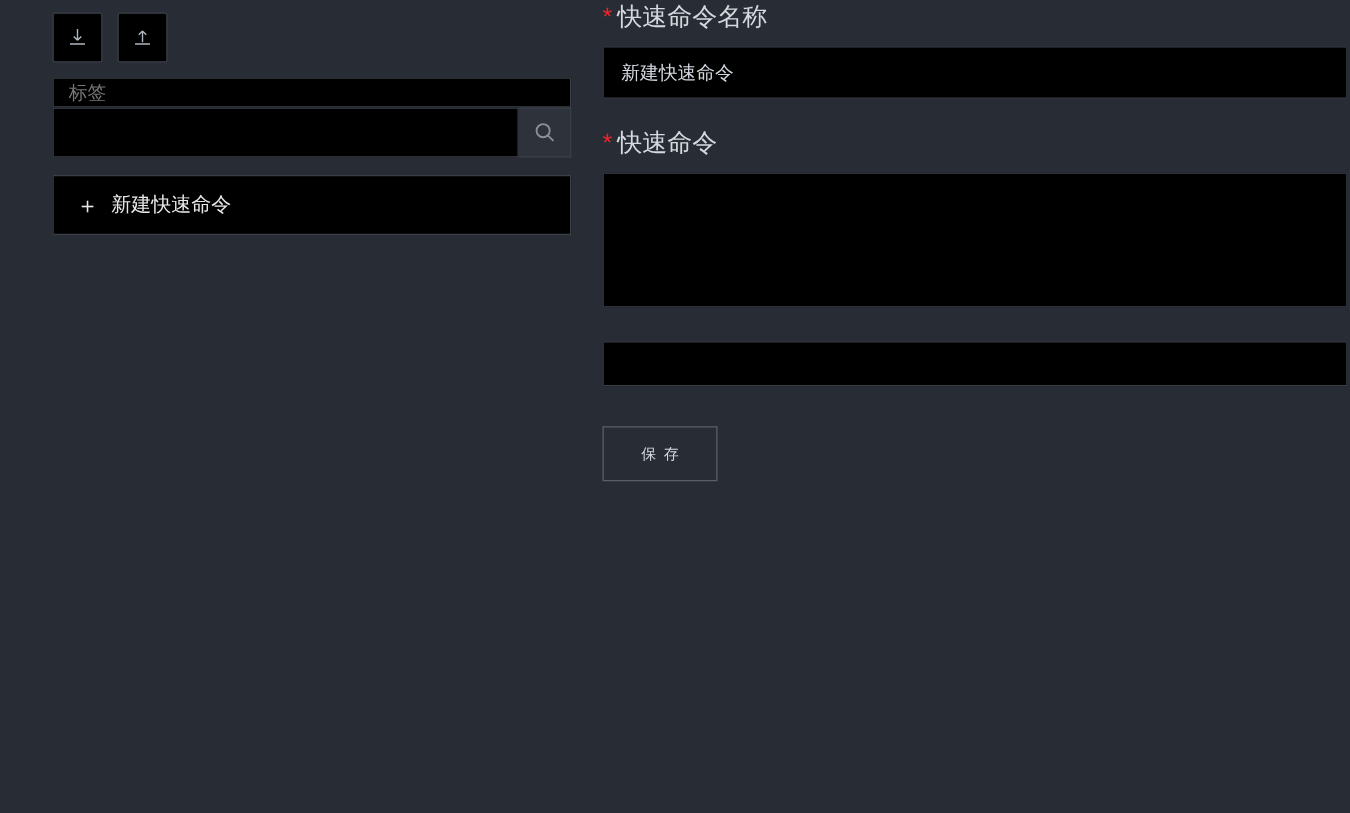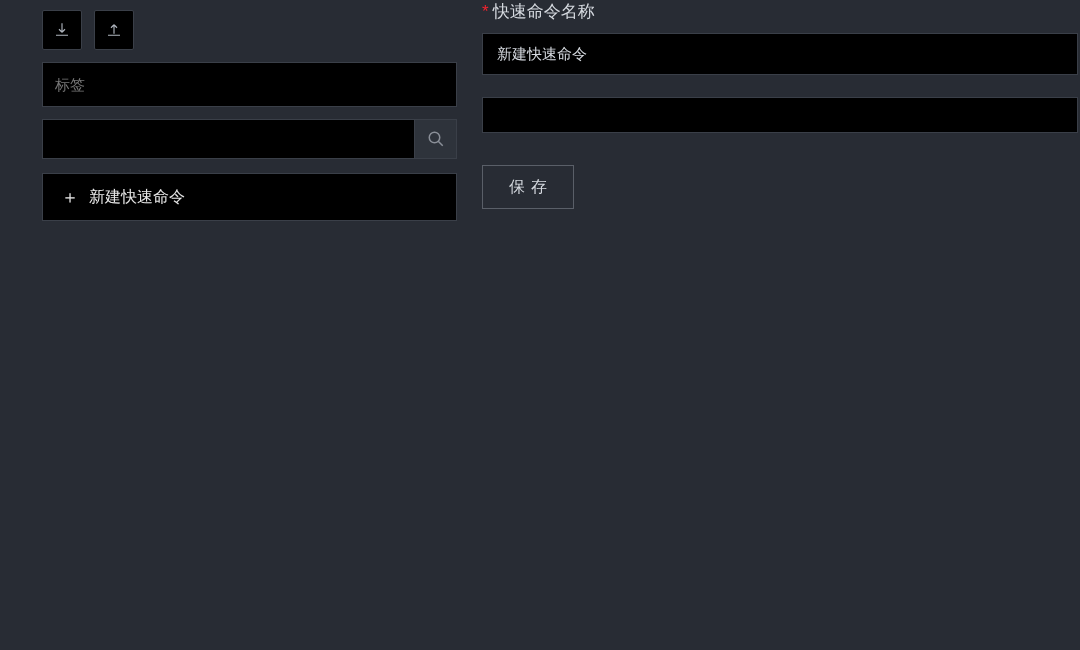--- a/index.html
+++ b/index.html
@@ -45,27 +45,26 @@
     }
     .icon-btn svg {
       width: 18px;
       height: 18px;
       stroke: #b0b6bf;
       stroke-width: 1.5;
       fill: none;
     }
     .tag-input {
       width: 415px;
-      height: 45px;
+      height: 24px;
       background: #000;
       border: 1px solid #3a3f48;
       color: #888;
       font-size: 15px;
       padding: 0 12px;
-      margin-bottom: 12px;
     }
     .tag-input::placeholder {
       color: #777;
     }
     .search-row {
       width: 415px;
       height: 40px;
       display: flex;
       margin-bottom: 14px;
     }
@@ -109,21 +108,21 @@
     }
     .plus {
       font-size: 18px;
       font-weight: 300;
     }
     .form-group {
       margin-bottom: 22px;
     }
     .form-label {
       display: block;
-      font-size: 17px;
+      font-size: 20px;
       color: #d5d9df;
       margin-bottom: 10px;
     }
     .req {
       color: #f5222d;
       margin-right: 4px;
     }
     .text-input {
       width: 596px;
       height: 42px;
@@ -169,21 +168,21 @@
       height: 24px;
       background: #1f2228;
       border-radius: 50%;
     }
     .save-btn {
       width: 92px;
       height: 44px;
       background: transparent;
       border: 1px solid #5a5f68;
       color: #d5d9df;
-      font-size: 16px;
+      font-size: 12px;
       letter-spacing: 6px;
       text-indent: 6px;
       cursor: pointer;
       display: flex;
       align-items: center;
       justify-content: center;
       margin-top: 32px;
     }
   </style>
 </head>
@@ -223,20 +222,26 @@
   </div>
 
   <div class="main">
     <div class="form-group">
       <label class="form-label">
         <span class="req">*</span><span>快速命令名称</span>
       </label>
       <input type="text" class="text-input" value="新建快速命令" style="">
     </div>
 
+    <div class="form-group">
+      <label class="form-label">
+        <span class="req">*</span><span>快速命令</span>
+      </label>
+      <textarea class="textarea" style=""></textarea>
+    </div>
 
     <div class="form-group">
       <input type="text" class="label-input" value="" style="">
     </div>
 
 
     <button class="save-btn">保存</button>
   </div>
 </div>
 

